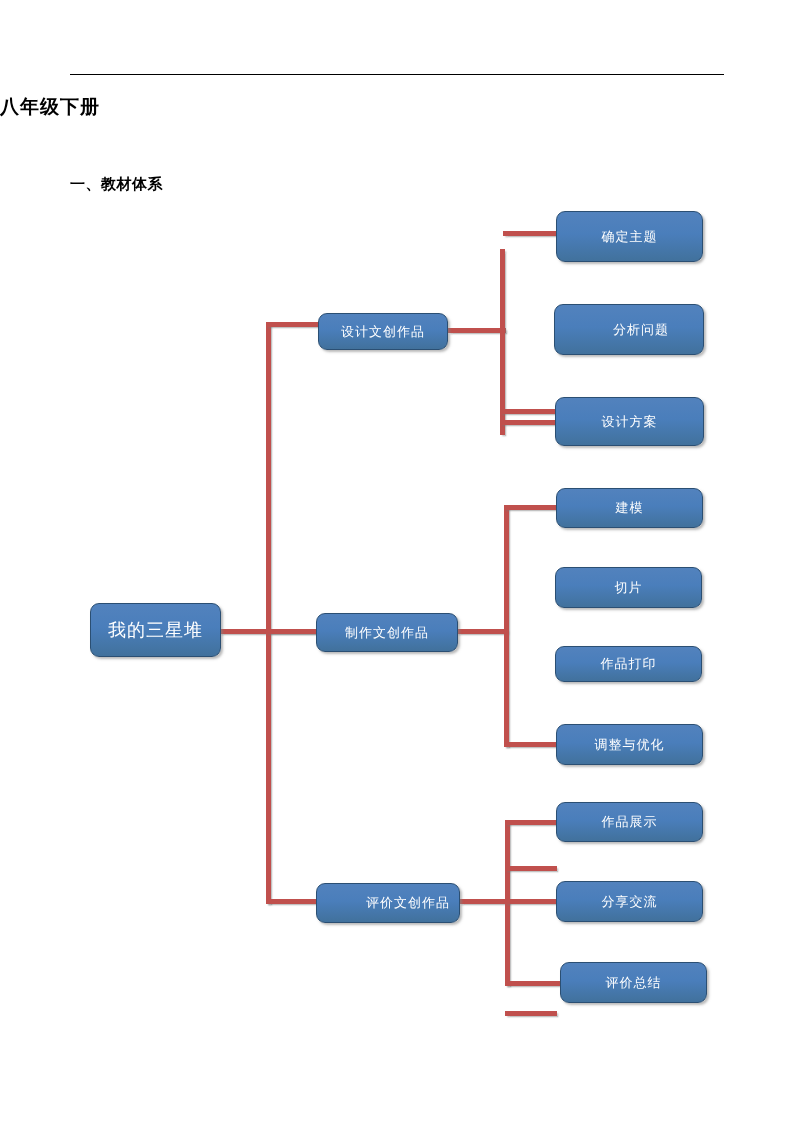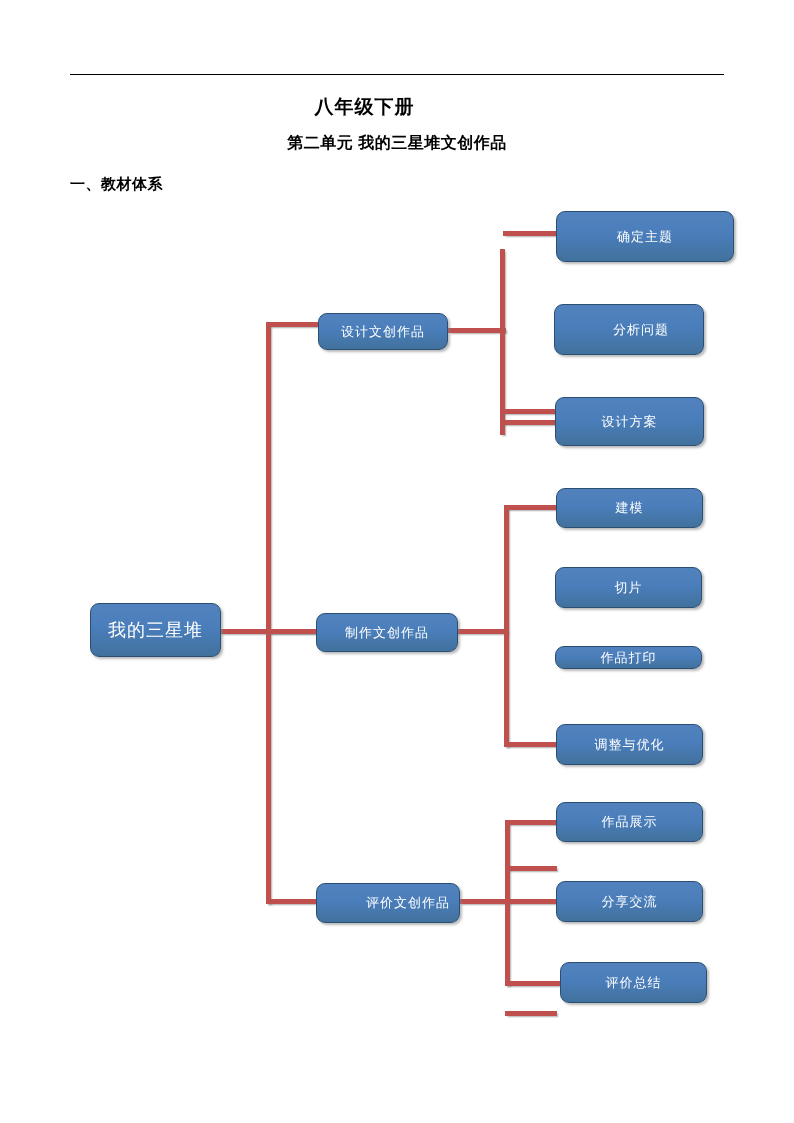--- a/index.html
+++ b/index.html
@@ -33,21 +33,21 @@
     height: 0;
     border-top: 1.6px solid #000000;
   }
 
   
   .doc-title {
     position: absolute;
     left: 0;
     top: 94px;
     width: 729px;
-    text-align: center;
+    text-align: left;
     font-family: "Liberation Sans", "DejaVu Sans", sans-serif;
     font-weight: bold;
     font-size: 19px;
     letter-spacing: 1px;
     color: #000;
   }
   .doc-subtitle {
     position: absolute;
     left: 0;
     top: 133px;
@@ -110,21 +110,20 @@
   .node-root { font-size: 18px; }
 </style>
 </head>
 <body>
 
 <div class="page">
 
   <div class="header-rule"></div>
 
   <div class="doc-title">八年级下册</div>
-  <div class="doc-subtitle">第二单元  我的三星堆文创作品</div>
   <div class="section-heading">一、教材体系</div>
 
   <div class="diagram">
 
     <div class="conn h" style="left:219px; top:629px; width:100px;"></div>
 
     <div class="conn v" style="left:266px; top:322px; height:582px;"></div>
 
     <div class="conn h" style="left:266px; top:322px; width:56px;"></div>
 
@@ -150,27 +149,27 @@
     <div class="conn h" style="left:505px; top:899px; width:55px;"></div>
     <div class="conn h" style="left:505px; top:981px; width:55px;"></div>
     <div class="conn h" style="left:505px; top:1011px; width:52px;"></div>
 
     <div class="node node-root" style="left:90px; top:603px; width:131px; height:54px;">我的三星堆</div>
 
     <div class="node" style="left:318px; top:313px; width:130px; height:37px;">设计文创作品</div>
     <div class="node" style="left:316px; top:613px; width:142px; height:39px;">制作文创作品</div>
     <div class="node" style="left:316px; top:883px; width:144px; height:40px;padding-left:40px;">评价文创作品</div>
 
-    <div class="node" style="left:556px; top:211px; width:178px; height:51px;">确定主题</div>
+    <div class="node" style="left:556px; top:211px; width:147px; height:51px;">确定主题</div>
     <div class="node" style="left:554px; top:304px; width:150px; height:51px;padding-left:24px;">分析问题</div>
     <div class="node" style="left:555px; top:397px; width:149px; height:49px;">设计方案</div>
 
     <div class="node" style="left:556px; top:488px; width:147px; height:40px;">建模</div>
     <div class="node" style="left:555px; top:567px; width:147px; height:41px;">切片</div>
-    <div class="node" style="left:555px; top:646px; width:147px; height:23px;">作品打印</div>
+    <div class="node" style="left:555px; top:646px; width:147px; height:36px;">作品打印</div>
     <div class="node" style="left:556px; top:724px; width:147px; height:41px;">调整与优化</div>
 
     <div class="node" style="left:556px; top:802px; width:147px; height:40px;">作品展示</div>
     <div class="node" style="left:556px; top:881px; width:147px; height:41px;">分享交流</div>
     <div class="node" style="left:560px; top:962px; width:147px; height:41px;">评价总结</div>
 
   </div>
 </div>
 
 </body></html>

